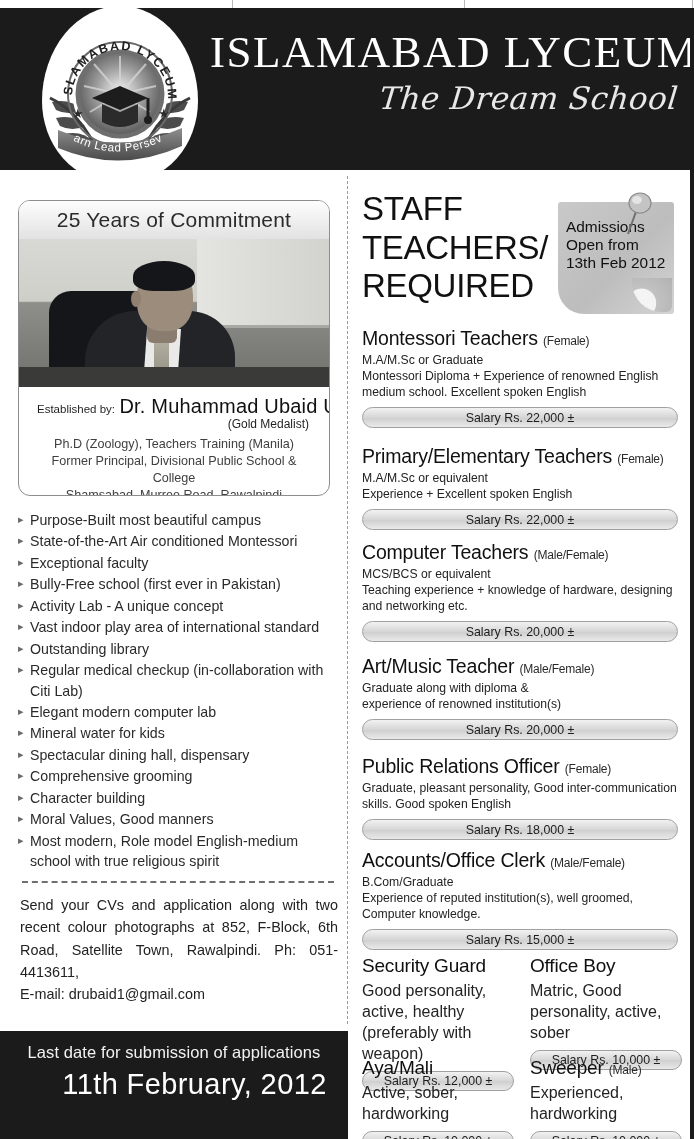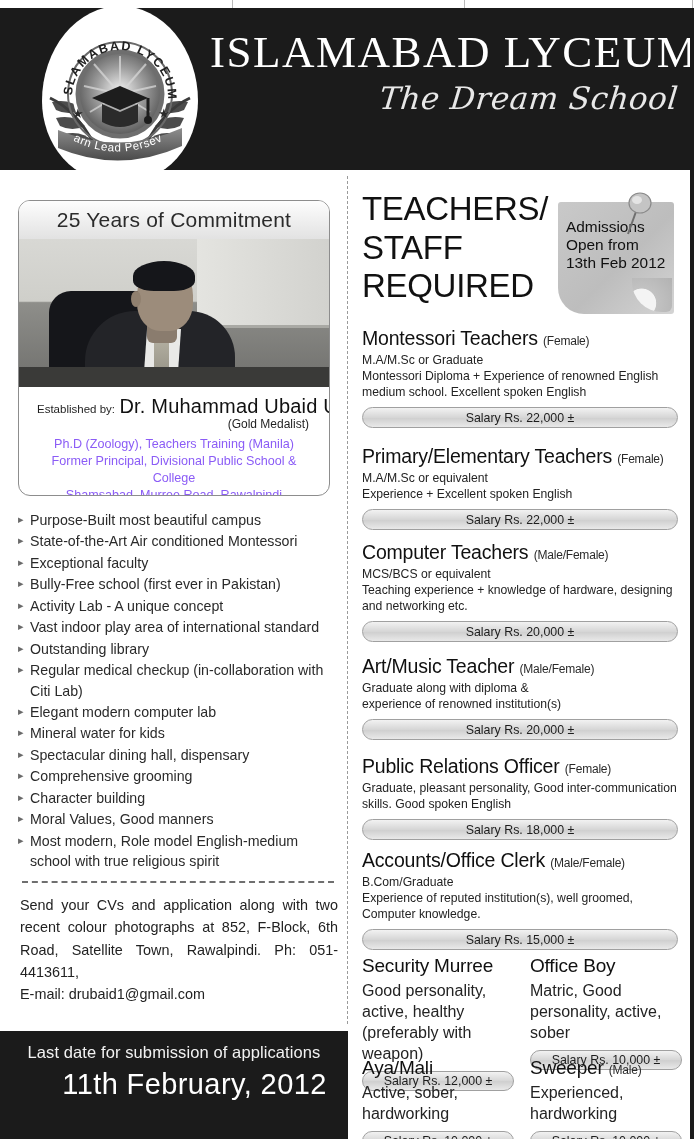--- a/index.html
+++ b/index.html
@@ -251,21 +251,21 @@
     text-align: right;
     padding-right: 8px;
     font-size: 12px;
     color: #1f1f1f;
     margin-top: -1px;
   }
   .founder-cred {
     margin-top: 5px;
     font-size: 12.6px;
     line-height: 1.35;
-    color: #8b5cf6;
+    color: #404040;
   }
 
   
   .features {
     position: absolute;
     left: 18px;
     top: 340px;
     width: 320px;
   }
   .feature-row {
@@ -613,22 +613,22 @@
 
       <div class="send-block">
         <span>Send your CVs and application along with two recent colour photographs at 852, F-Block, 6th Road, Satellite Town, Rawalpindi. Ph: 051-4413611,</span>
         <div class="tight">E-mail: drubaid1@gmail.com</div>
       </div>
     </div>
 
     <div class="col-right">
 
       <div class="req-head">
+        <div>STAFF</div>
         <div>TEACHERS/</div>
-        <div>STAFF</div>
         <div>REQUIRED</div>
       </div>
 
       <div class="note">
         <div class="note-paper"></div>
         <div class="note-curl"></div>
         <div class="note-text">Admissions Open from 13th Feb 2012</div>
         <svg class="note-pin" viewBox="0 0 34 44">
           <line x1="18" y1="14" x2="8" y2="42" stroke="#6f6f6f" stroke-width="2"></line>
           <ellipse cx="20" cy="11" rx="11" ry="10" fill="#c4c4c4" stroke="#8a8a8a" stroke-width="1.2"></ellipse>
@@ -702,21 +702,21 @@
         </div>
         <div class="job-req" style="white-space:pre-line">B.Com/Graduate
 Experience of reputed institution(s), well groomed, Computer knowledge.</div>
         <div class="salary-pill">
           <span class="salary-text">Salary Rs. 15,000 ±</span>
         </div>
       </div>
 
       <div class="job job-half" style="top:786px; left:6px">
         <div class="job-title">
-          <span>Security Murree</span>
+          <span>Security Guard</span>
           <span class="job-gender"></span>
         </div>
         <div class="job-req">Good personality, active, healthy (preferably with weapon)</div>
         <div class="salary-pill">
           <span class="salary-text">Salary Rs. 12,000 ±</span>
         </div>
       </div>
 
       <div class="job job-half" style="top:786px; left:174px">
         <div class="job-title">

